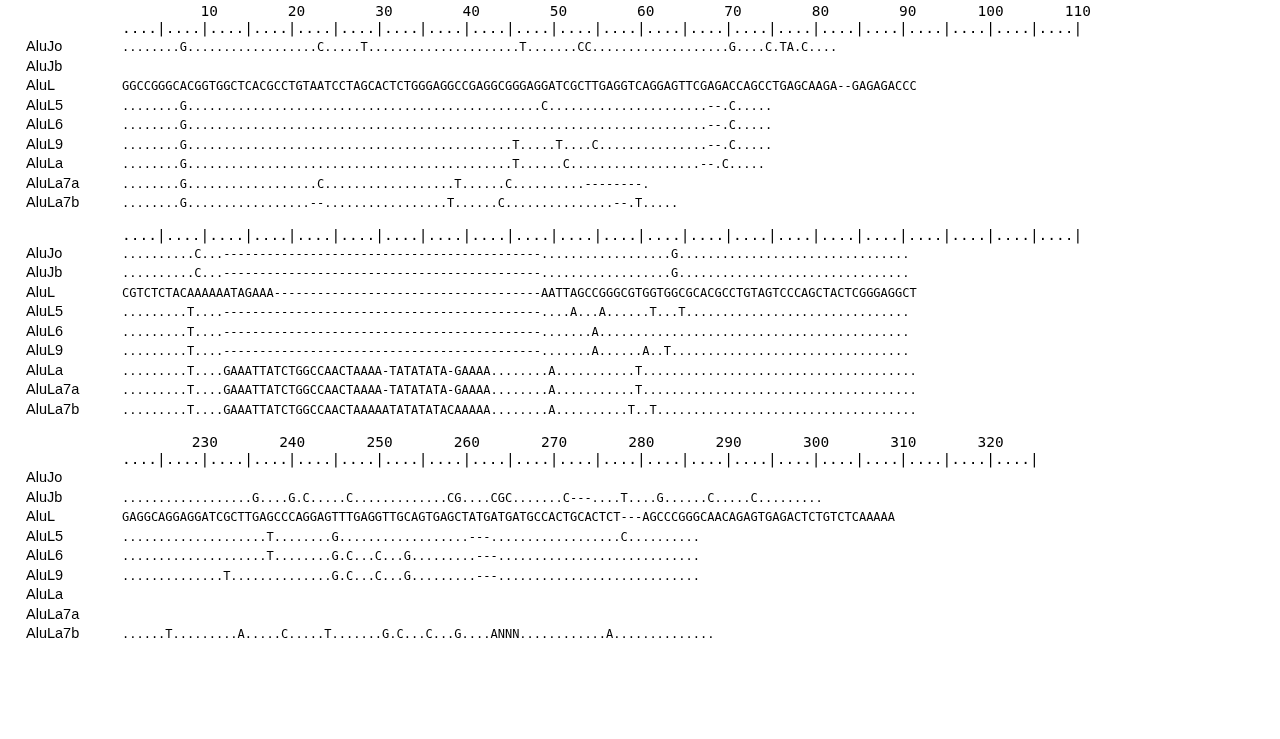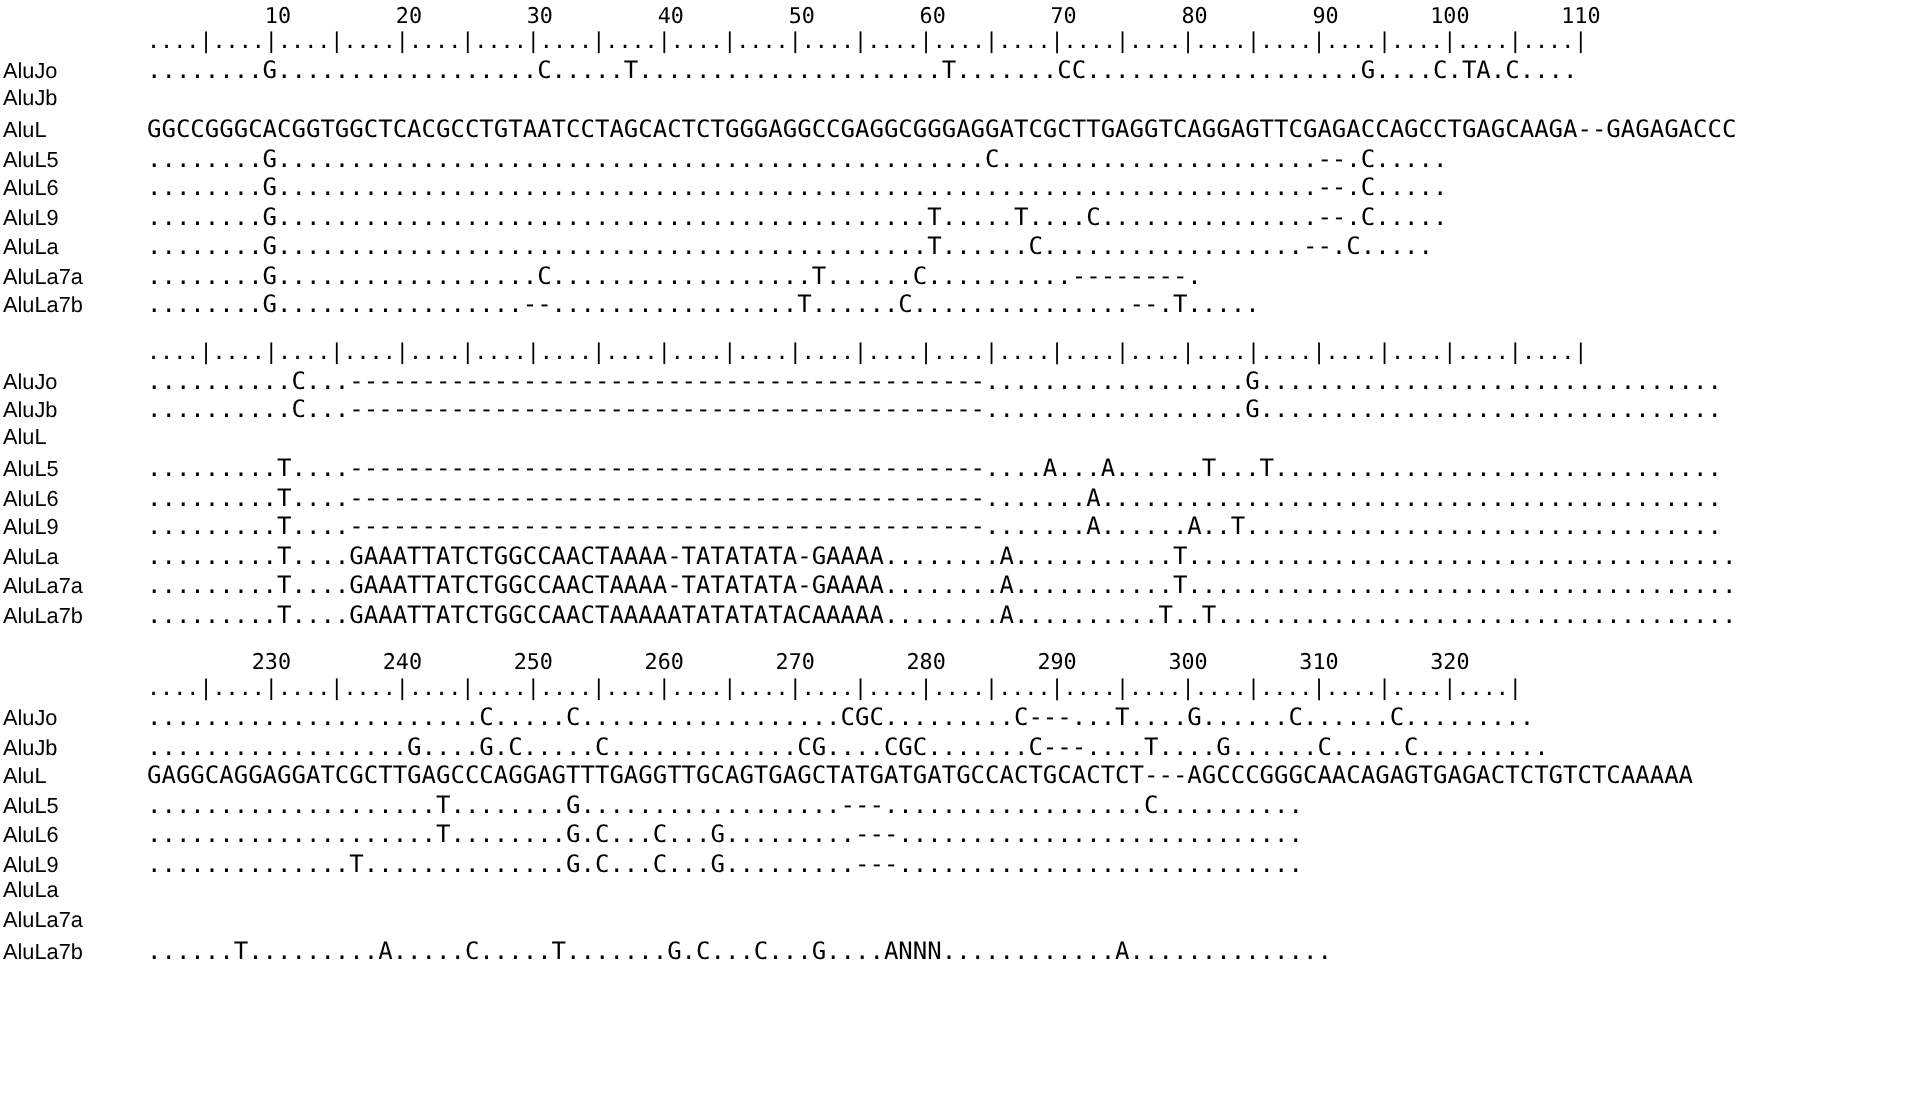--- a/index.html
+++ b/index.html
@@ -12,41 +12,42 @@
     height: 739px;
     font-family: "DejaVu Sans Mono", "Liberation Mono", monospace;
     color: #000000;
     overflow: hidden;
   }
   .alignment {
     padding: 0px 0 0 0;
   }
   .block {
     margin-bottom: 14px;
+    padding-left: 24px;
   }
   .block:first-child .ruler-nums {
     padding-top: 2px;
   }
   .row {
     display: flex;
     align-items: baseline;
     white-space: pre;
     line-height: 19.5px;
     height: 19.5px;
   }
   .name {
     width: 96px;
     min-width: 96px;
     font-size: 14.5px;
     letter-spacing: 0px;
     padding-left: 2px;
     font-family: Liberation Sans, sans-serif;
   }
   .seq {
-    font-size: 16px;
+    font-size: 12px;
     letter-spacing: 0.0px;
     font-family: "DejaVu Sans Mono", "Liberation Mono", monospace;
   }
   .ruler-nums .seq,
   .ruler-ticks .seq {
     font-size: 14.5px;
   }
   .ruler-nums {
     line-height: 18px;
     height: 18px;
@@ -115,20 +116,21 @@
     <div class="row">
       <span class="name">AluJo</span>
       <span class="seq">..........C...--------------------------------------------..................G................................</span>
     </div>
     <div class="row">
       <span class="name">AluJb</span>
       <span class="seq">..........C...--------------------------------------------..................G................................</span>
     </div>
     <div class="row">
       <span class="name">AluL</span>
+      <span class="seq">CGTCTCTACAAAAAATAGAAA-------------------------------------AATTAGCCGGGCGTGGTGGCGCACGCCTGTAGTCCCAGCTACTCGGGAGGCT</span>
     </div>
     <div class="row">
       <span class="name">AluL5</span>
       <span class="seq">.........T....--------------------------------------------....A...A......T...T...............................</span>
     </div>
     <div class="row">
       <span class="name">AluL6</span>
       <span class="seq">.........T....--------------------------------------------.......A...........................................</span>
     </div>
     <div class="row">
@@ -153,21 +155,20 @@
     <div class="row ruler-nums">
       <span class="name"></span>
       <span class="seq">        230       240       250       260       270       280       290       300       310       320</span>
     </div>
     <div class="row ruler-ticks">
       <span class="name"></span>
       <span class="seq">....|....|....|....|....|....|....|....|....|....|....|....|....|....|....|....|....|....|....|....|....|</span>
     </div>
     <div class="row">
       <span class="name">AluJo</span>
-      <span class="seq">.......................C.....C..................CGC.........C---...T....G......C......C.........</span>
     </div>
     <div class="row">
       <span class="name">AluJb</span>
       <span class="seq">..................G....G.C.....C.............CG....CGC.......C---....T....G......C.....C.........</span>
     </div>
     <div class="row">
       <span class="name">AluL</span>
       <span class="seq">GAGGCAGGAGGATCGCTTGAGCCCAGGAGTTTGAGGTTGCAGTGAGCTATGATGATGCCACTGCACTCT---AGCCCGGGCAACAGAGTGAGACTCTGTCTCAAAAA</span>
     </div>
     <div class="row">

